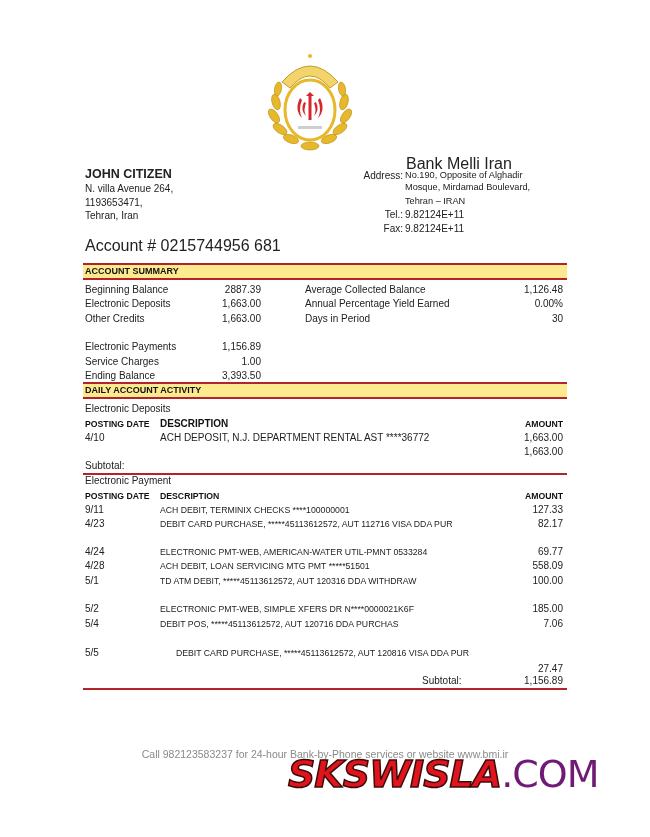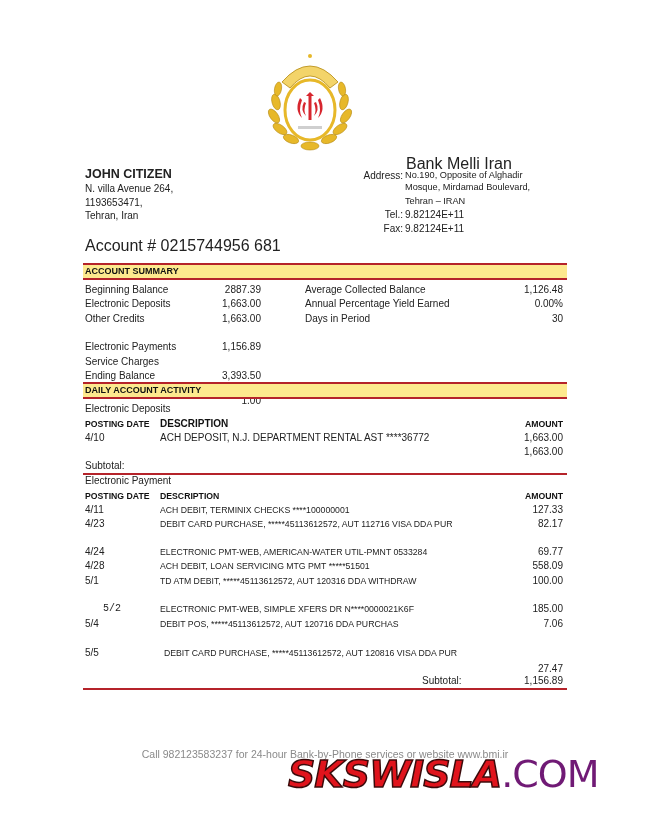--- a/index.html
+++ b/index.html
@@ -108,21 +108,21 @@
 <div>
   <span class="txt" style="left:85px; top:284px;">Beginning Balance</span>
   <span class="txt r" style="right:389px; top:284px;">2887.39</span>
   <span class="txt" style="left:85px; top:298px;">Electronic Deposits</span>
   <span class="txt r" style="right:389px; top:298px;">1,663.00</span>
   <span class="txt" style="left:85px; top:313px;">Other Credits</span>
   <span class="txt r" style="right:389px; top:313px;">1,663.00</span>
   <span class="txt" style="left:85px; top:341px;">Electronic Payments</span>
   <span class="txt r" style="right:389px; top:341px;">1,156.89</span>
   <span class="txt" style="left:85px; top:356px;">Service Charges</span>
-  <span class="txt r" style="right:389px; top:356px;margin-top:39px;">1.00</span>
+  <span class="txt r" style="right:389px; top:356px;">1.00</span>
   <span class="txt" style="left:85px; top:370px;text-align:right;">Ending Balance</span>
   <span class="txt r" style="right:389px; top:370px;">3,393.50</span>
 
   <span class="txt" style="left:305px; top:284px;">Average Collected Balance</span>
   <span class="txt r" style="right:87px; top:284px;">1,126.48</span>
   <span class="txt" style="left:305px; top:298px;">Annual Percentage Yield Earned</span>
   <span class="txt r" style="right:87px; top:298px;">0.00%</span>
   <span class="txt" style="left:305px; top:313px;">Days in Period</span>
   <span class="txt r" style="right:87px; top:313px;">30</span>
 </div>
@@ -145,21 +145,21 @@
 </div>
 <div class="line" style="top:473px;"></div>
 
 <div>
   <span class="txt" style="left:85px; top:475px;">Electronic Payment</span>
   <span class="txt hdr" style="left:85px; top:491px;">POSTING DATE</span>
   <span class="txt hdr" style="left:160px; top:491px;">DESCRIPTION</span>
   <span class="txt hdr r" style="right:87px; top:491px;">AMOUNT</span>
 
   <div>
-    <span class="txt" style="left:85px; top:504px;">4/11</span>
+    <span class="txt" style="left:85px; top:504px;">9/11</span>
     <span class="txt small" style="left:160px; top:505px;">ACH DEBIT, TERMINIX CHECKS ****100000001</span>
     <span class="txt r" style="right:87px; top:504px;">127.33</span>
   </div>
   <div>
     <span class="txt" style="left:85px; top:518px;">4/23</span>
     <span class="txt small" style="left:160px; top:519px;">DEBIT CARD PURCHASE, *****45113612572, AUT 112716 VISA DDA PUR</span>
     <span class="txt r" style="right:87px; top:518px;">82.17</span>
   </div>
   <div>
     <span class="txt" style="left:85px; top:546px;">4/24</span>
@@ -170,32 +170,32 @@
     <span class="txt" style="left:85px; top:560px;">4/28</span>
     <span class="txt small" style="left:160px; top:561px;">ACH DEBIT, LOAN SERVICING MTG PMT *****51501</span>
     <span class="txt r" style="right:87px; top:560px;">558.09</span>
   </div>
   <div>
     <span class="txt" style="left:85px; top:575px;">5/1</span>
     <span class="txt small" style="left:160px; top:576px;">TD ATM DEBIT, *****45113612572, AUT 120316 DDA WITHDRAW</span>
     <span class="txt r" style="right:87px; top:575px;">100.00</span>
   </div>
   <div>
-    <span class="txt" style="left:103px; top:603px;font-family:Liberation Mono, monospace;">5/2</span>
+    <span class="txt" style="left:85px; top:603px;">5/2</span>
     <span class="txt small" style="left:160px; top:604px;">ELECTRONIC PMT-WEB, SIMPLE XFERS DR N****0000021K6F</span>
     <span class="txt r" style="right:87px; top:603px;">185.00</span>
   </div>
   <div>
     <span class="txt" style="left:85px; top:618px;">5/4</span>
     <span class="txt small" style="left:160px; top:619px;">DEBIT POS, *****45113612572, AUT 120716 DDA PURCHAS</span>
     <span class="txt r" style="right:87px; top:618px;">7.06</span>
   </div>
   <div>
     <span class="txt" style="left:85px; top:647px;">5/5</span>
-    <span class="txt small" style="left:164px; top:648px;">DEBIT CARD PURCHASE, *****45113612572, AUT 120816 VISA DDA PUR</span>
+    <span class="txt small" style="left:176px; top:648px;">DEBIT CARD PURCHASE, *****45113612572, AUT 120816 VISA DDA PUR</span>
     <span class="txt r" style="right:87px; top:647px;margin-top:16px;">27.47</span>
   </div>
 
   <span class="txt" style="left:422px; top:675px;">Subtotal:</span>
   <span class="txt r" style="right:87px; top:675px;">1,156.89</span>
 </div>
 <div class="line" style="top:688px;"></div>
 
 <div class="footer">Call  982123583237 for 24-hour Bank-by-Phone services or website www.bmi.ir</div>
 

